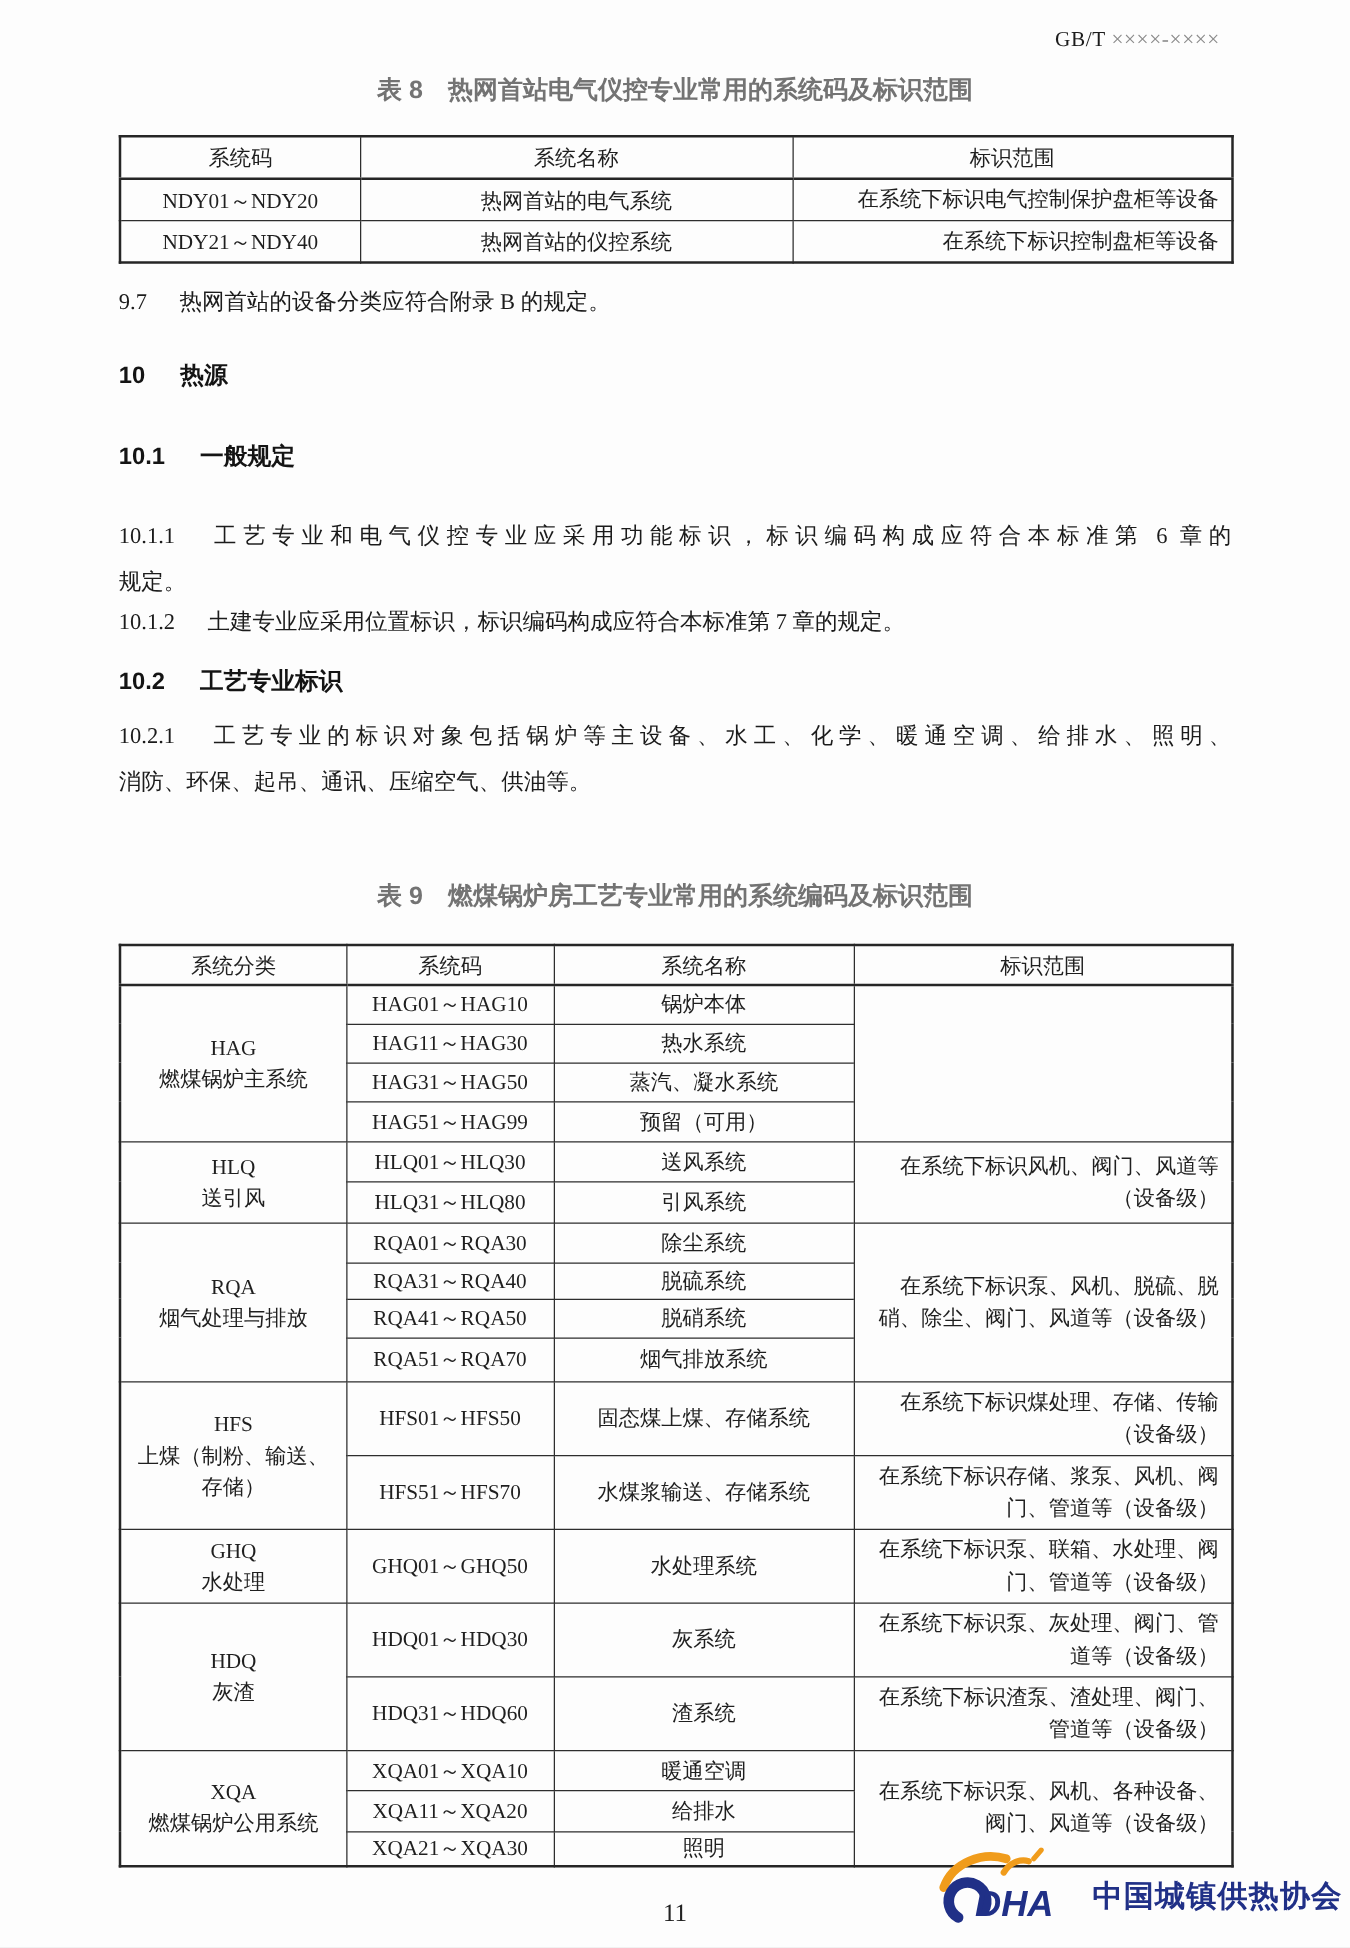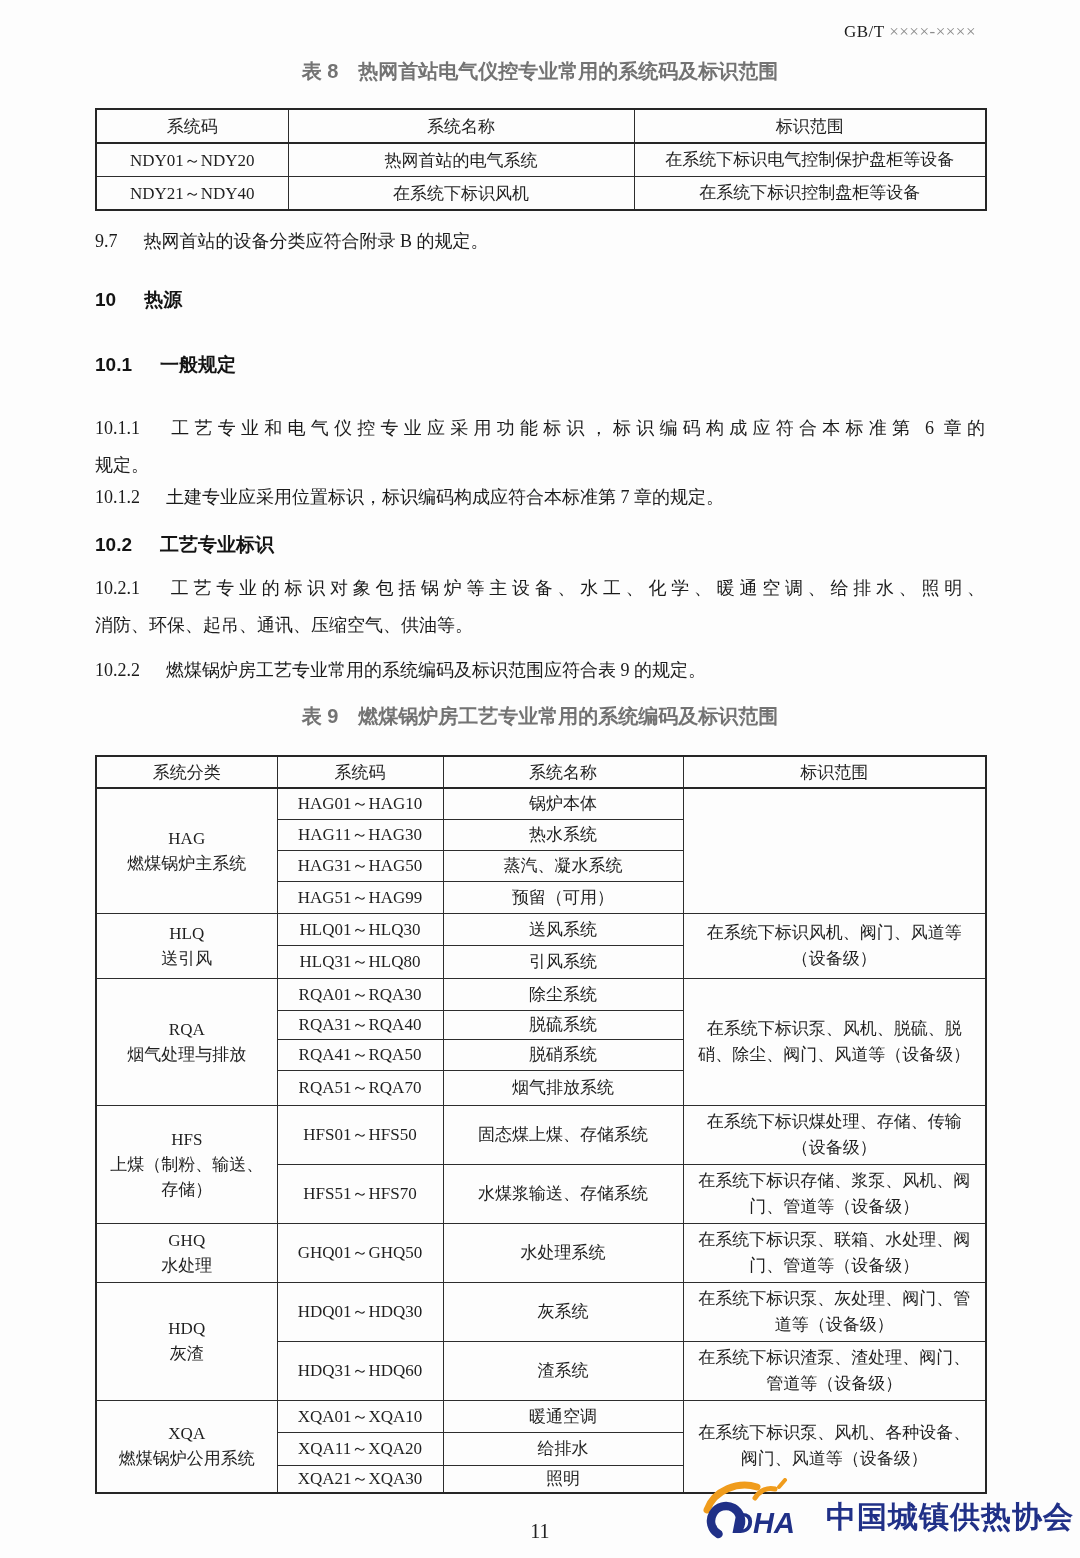--- a/index.html
+++ b/index.html
@@ -32,21 +32,21 @@
   }
   #table8{top:108px;}
   #table9{top:755px;}
   .tbl th,.tbl td{
     border:1.5px solid #2d2d2d;
     font-weight:normal;font-size:17px;
     padding:0 4px;text-align:center;vertical-align:middle;
     color:#1f1f1f;
   }
   .tbl thead th{border-bottom:2.5px solid #262626;}
-  td.scope{text-align:center;line-height:26px;padding:3px 10px;}
+  td.scope{text-align:right;line-height:26px;padding:3px 10px;}
   td.cat{line-height:25px;padding:2px 8px;}
 
   
   .para{position:absolute;left:95px;width:890px;font-size:18px;line-height:37px;color:#1b1b1b;}
   .pnum{margin-right:26px;white-space:nowrap;}
   .pline.just{text-align:justify;text-align-last:justify;}
   .heading{
     position:absolute;left:95px;
     font-family:"Liberation Sans","DejaVu Sans",sans-serif;
     font-weight:bold;font-size:19px;color:#141414;
@@ -58,21 +58,21 @@
   #p-10-1-1{top:410px;}
   #p-10-1-2{top:479px;}
   #h-10-2{top:532px;}
   #p-10-2-1{top:570px;}
   #p-10-2-2{top:652px;}
 
   
   .logo{position:absolute;top:1478px;right:6px;display:flex;align-items:center;gap:8px;}
   .assoc{
     font-family:"Liberation Sans","DejaVu Sans",sans-serif;
-    font-weight:bold;font-size:30px;letter-spacing:1px;color:#203087;
+    font-weight:bold;font-size:24px;letter-spacing:1px;color:#203087;
     padding-top:14px;
   }
   .pageno{position:absolute;top:1520px;left:0;width:100%;text-align:center;font-size:20px;color:#222;}
 </style>
 </head>
 <body>
 
 <div class="page">
 
   <div class="doc-code">
@@ -96,21 +96,21 @@
       </tr>
     </thead>
     <tbody>
       <tr style="height:33px">
         <td>NDY01～NDY20</td>
         <td>热网首站的电气系统</td>
         <td class="scope">在系统下标识电气控制保护盘柜等设备</td>
       </tr>
       <tr style="height:33px">
         <td>NDY21～NDY40</td>
-        <td>在系统下标识风机</td>
+        <td>热网首站的仪控系统</td>
         <td class="scope">在系统下标识控制盘柜等设备</td>
       </tr>
     </tbody>
   </table>
 
   <div class="para" id="p-9-7">
     <div class="pline"><span class="pnum">9.7</span><span>热网首站的设备分类应符合附录 B 的规定。</span></div>
   </div>
 
   <div class="heading" id="h-10">
@@ -132,23 +132,20 @@
 
   <div class="heading" id="h-10-2">
     <span class="pnum">10.2</span><span>工艺专业标识</span>
   </div>
 
   <div class="para" id="p-10-2-1">
     <div class="pline just"><span class="pnum">10.2.1</span><span>工艺专业的标识对象包括锅炉等主设备、水工、化学、暖通空调、给排水、照明、</span></div>
     <div class="pline">消防、环保、起吊、通讯、压缩空气、供油等。</div>
   </div>
 
-  <div class="para" id="p-10-2-2">
-    <div class="pline"><span class="pnum">10.2.2</span><span>燃煤锅炉房工艺专业常用的系统编码及标识范围应符合表 9 的规定。</span></div>
-  </div>
 
   <div class="tbl-title" id="t9-title">表 9　燃煤锅炉房工艺专业常用的系统编码及标识范围</div>
 
   <table class="tbl" id="table9">
     <colgroup>
         <col style="width:181px">
         <col style="width:166px">
         <col style="width:240px">
         <col style="width:303px">
       </colgroup>

